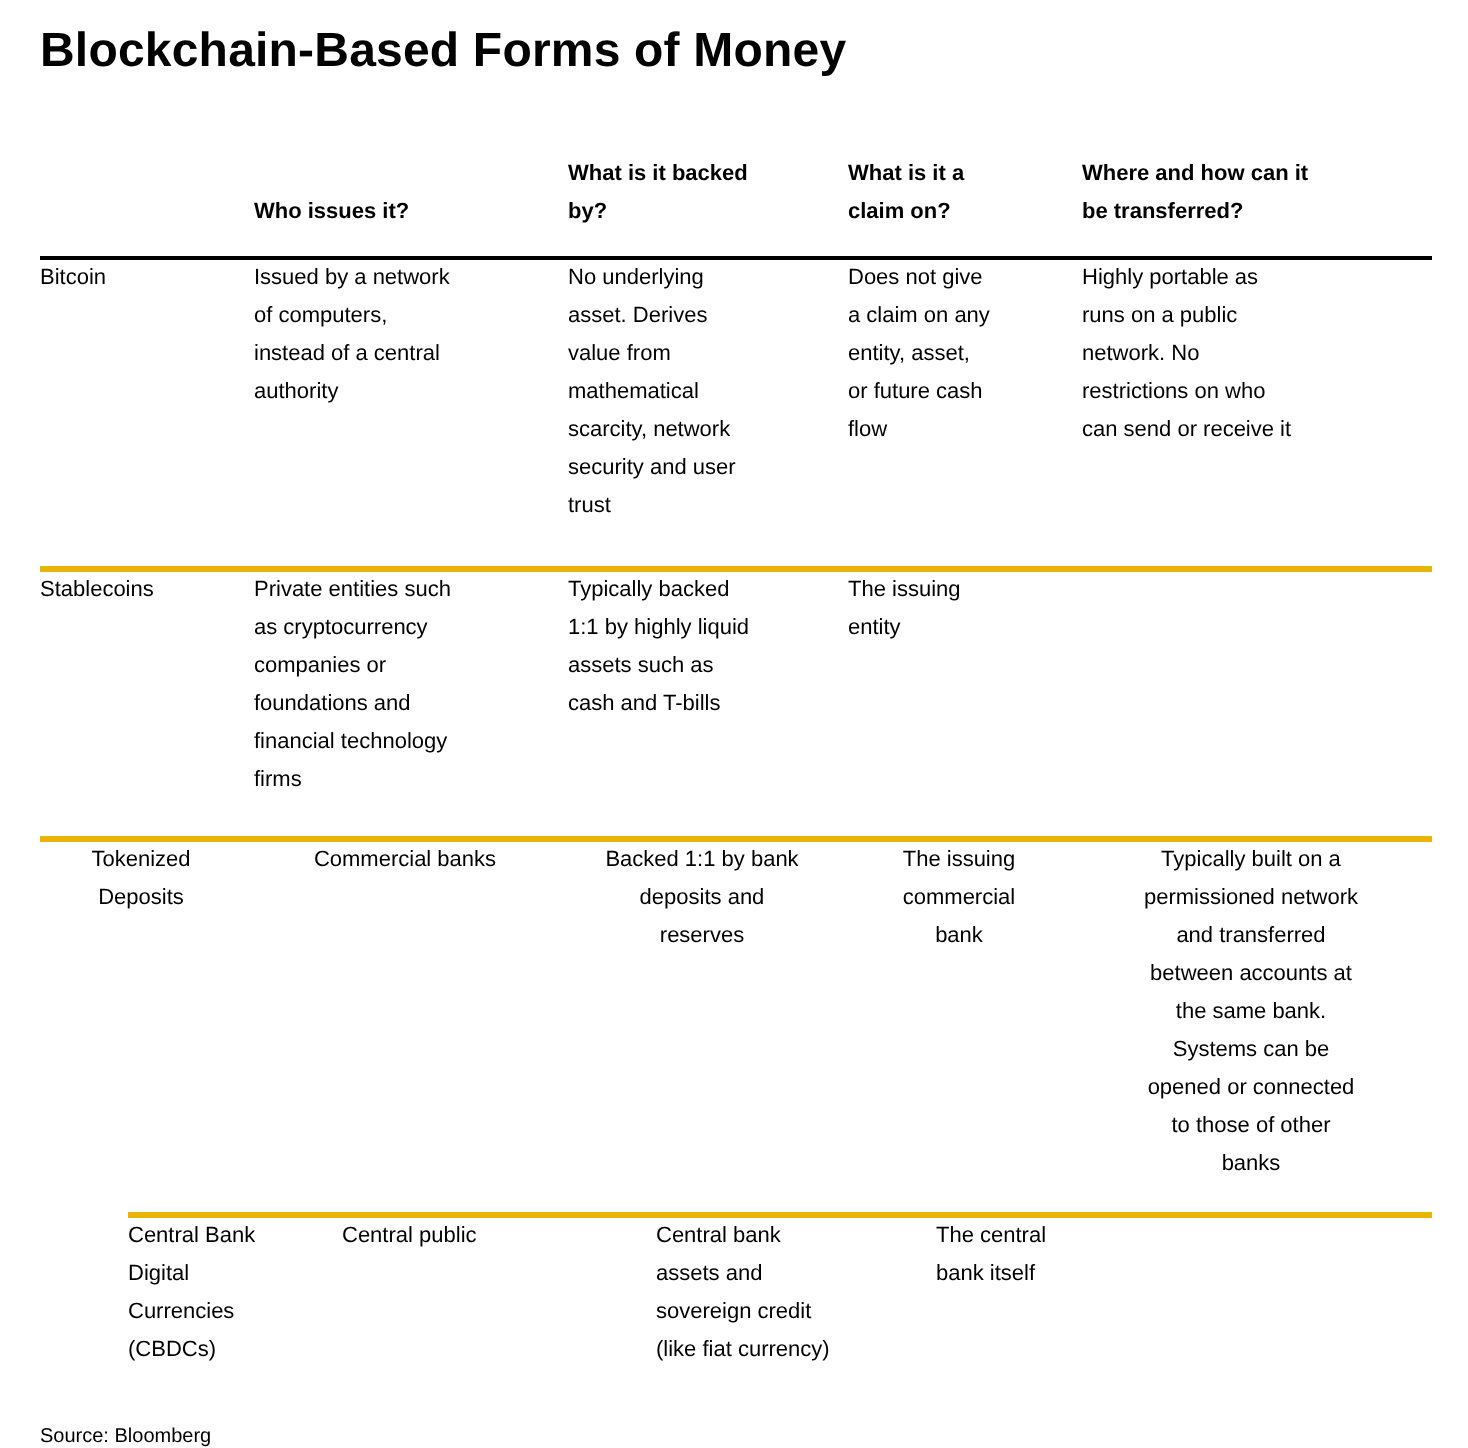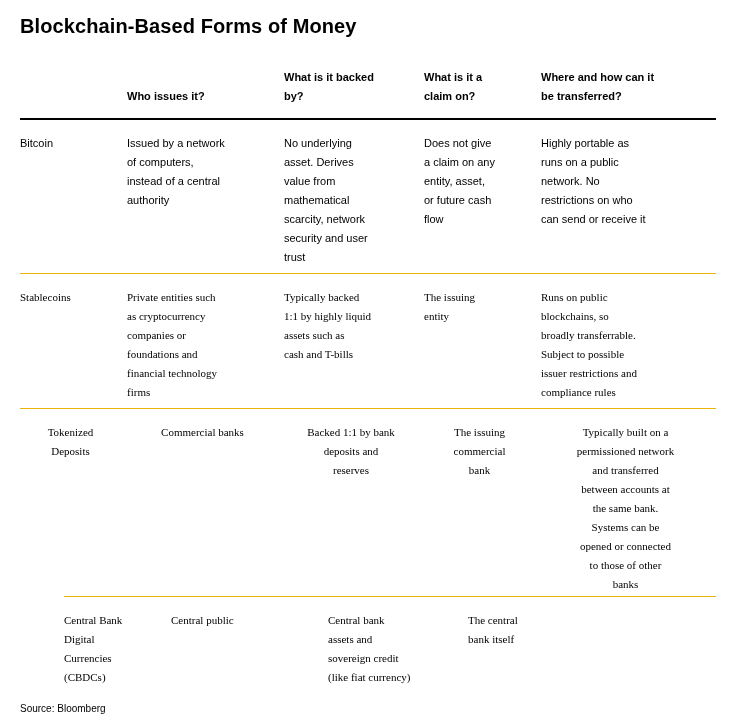--- a/index.html
+++ b/index.html
@@ -5,24 +5,24 @@
   html, body { margin: 0; padding: 0; }
   body {
     width: 734px; height: 724px;
     background: #ffffff;
     font-family: "Liberation Sans", sans-serif;
     color: #000000;
     overflow: hidden;
   }
   .page { padding: 12px 18px 0 20px; box-sizing: border-box; }
   .title {
-    font-size: 20px;
+    font-size: 24px;
     font-weight: bold;
     letter-spacing: 0.1px;
-    margin: 2px 0 6px 0;
+    margin: 2px 0 16px 0;
     line-height: 24px;
   }
   .grid-row {
     display: grid;
     grid-template-columns: 107px 157px 140px 117px 175px;
     box-sizing: border-box;
   }
   .header-row {
     align-items: end;
     min-height: 76px;
@@ -30,22 +30,22 @@
     padding-bottom: 12px;
   }
   .cell {
     font-size: 11px;
     line-height: 19px;
     white-space: pre;
     padding-right: 6px;
     box-sizing: border-box;
   }
   .hdr { font-weight: bold; }
-  .data-row { padding-top: 14px; }
-  .data-row + .data-row { border-top: 1px solid #eab308; font-family: Liberation Serif, serif; }
+  .data-row { }
+  .data-row + .data-row { border-top: 3px solid #eab308; }
   .r1 { min-height: 153px; }
   .r2 { min-height: 135px; }
   .r3 { min-height: 188px; text-align: center; }
   .r4 { min-height: 92px; margin-left: 44px; }
   .source {
     font-size: 10px;
     line-height: 15px;
     margin-top: 13px;
     color: #000000;
   }
@@ -102,26 +102,20 @@
 companies or
 foundations and
 financial technology
 firms</div>
       <div class="cell">Typically backed
 1:1 by highly liquid
 assets such as
 cash and T-bills</div>
       <div class="cell">The issuing
 entity</div>
-      <div class="cell">Runs on public
-blockchains, so
-broadly transferrable.
-Subject to possible
-issuer restrictions and
-compliance rules</div>
     </div>
 
     <div class="grid-row data-row r3">
       <div class="cell">Tokenized
 Deposits</div>
       <div class="cell">Commercial banks</div>
       <div class="cell">Backed 1:1 by bank
 deposits and
 reserves</div>
       <div class="cell">The issuing

